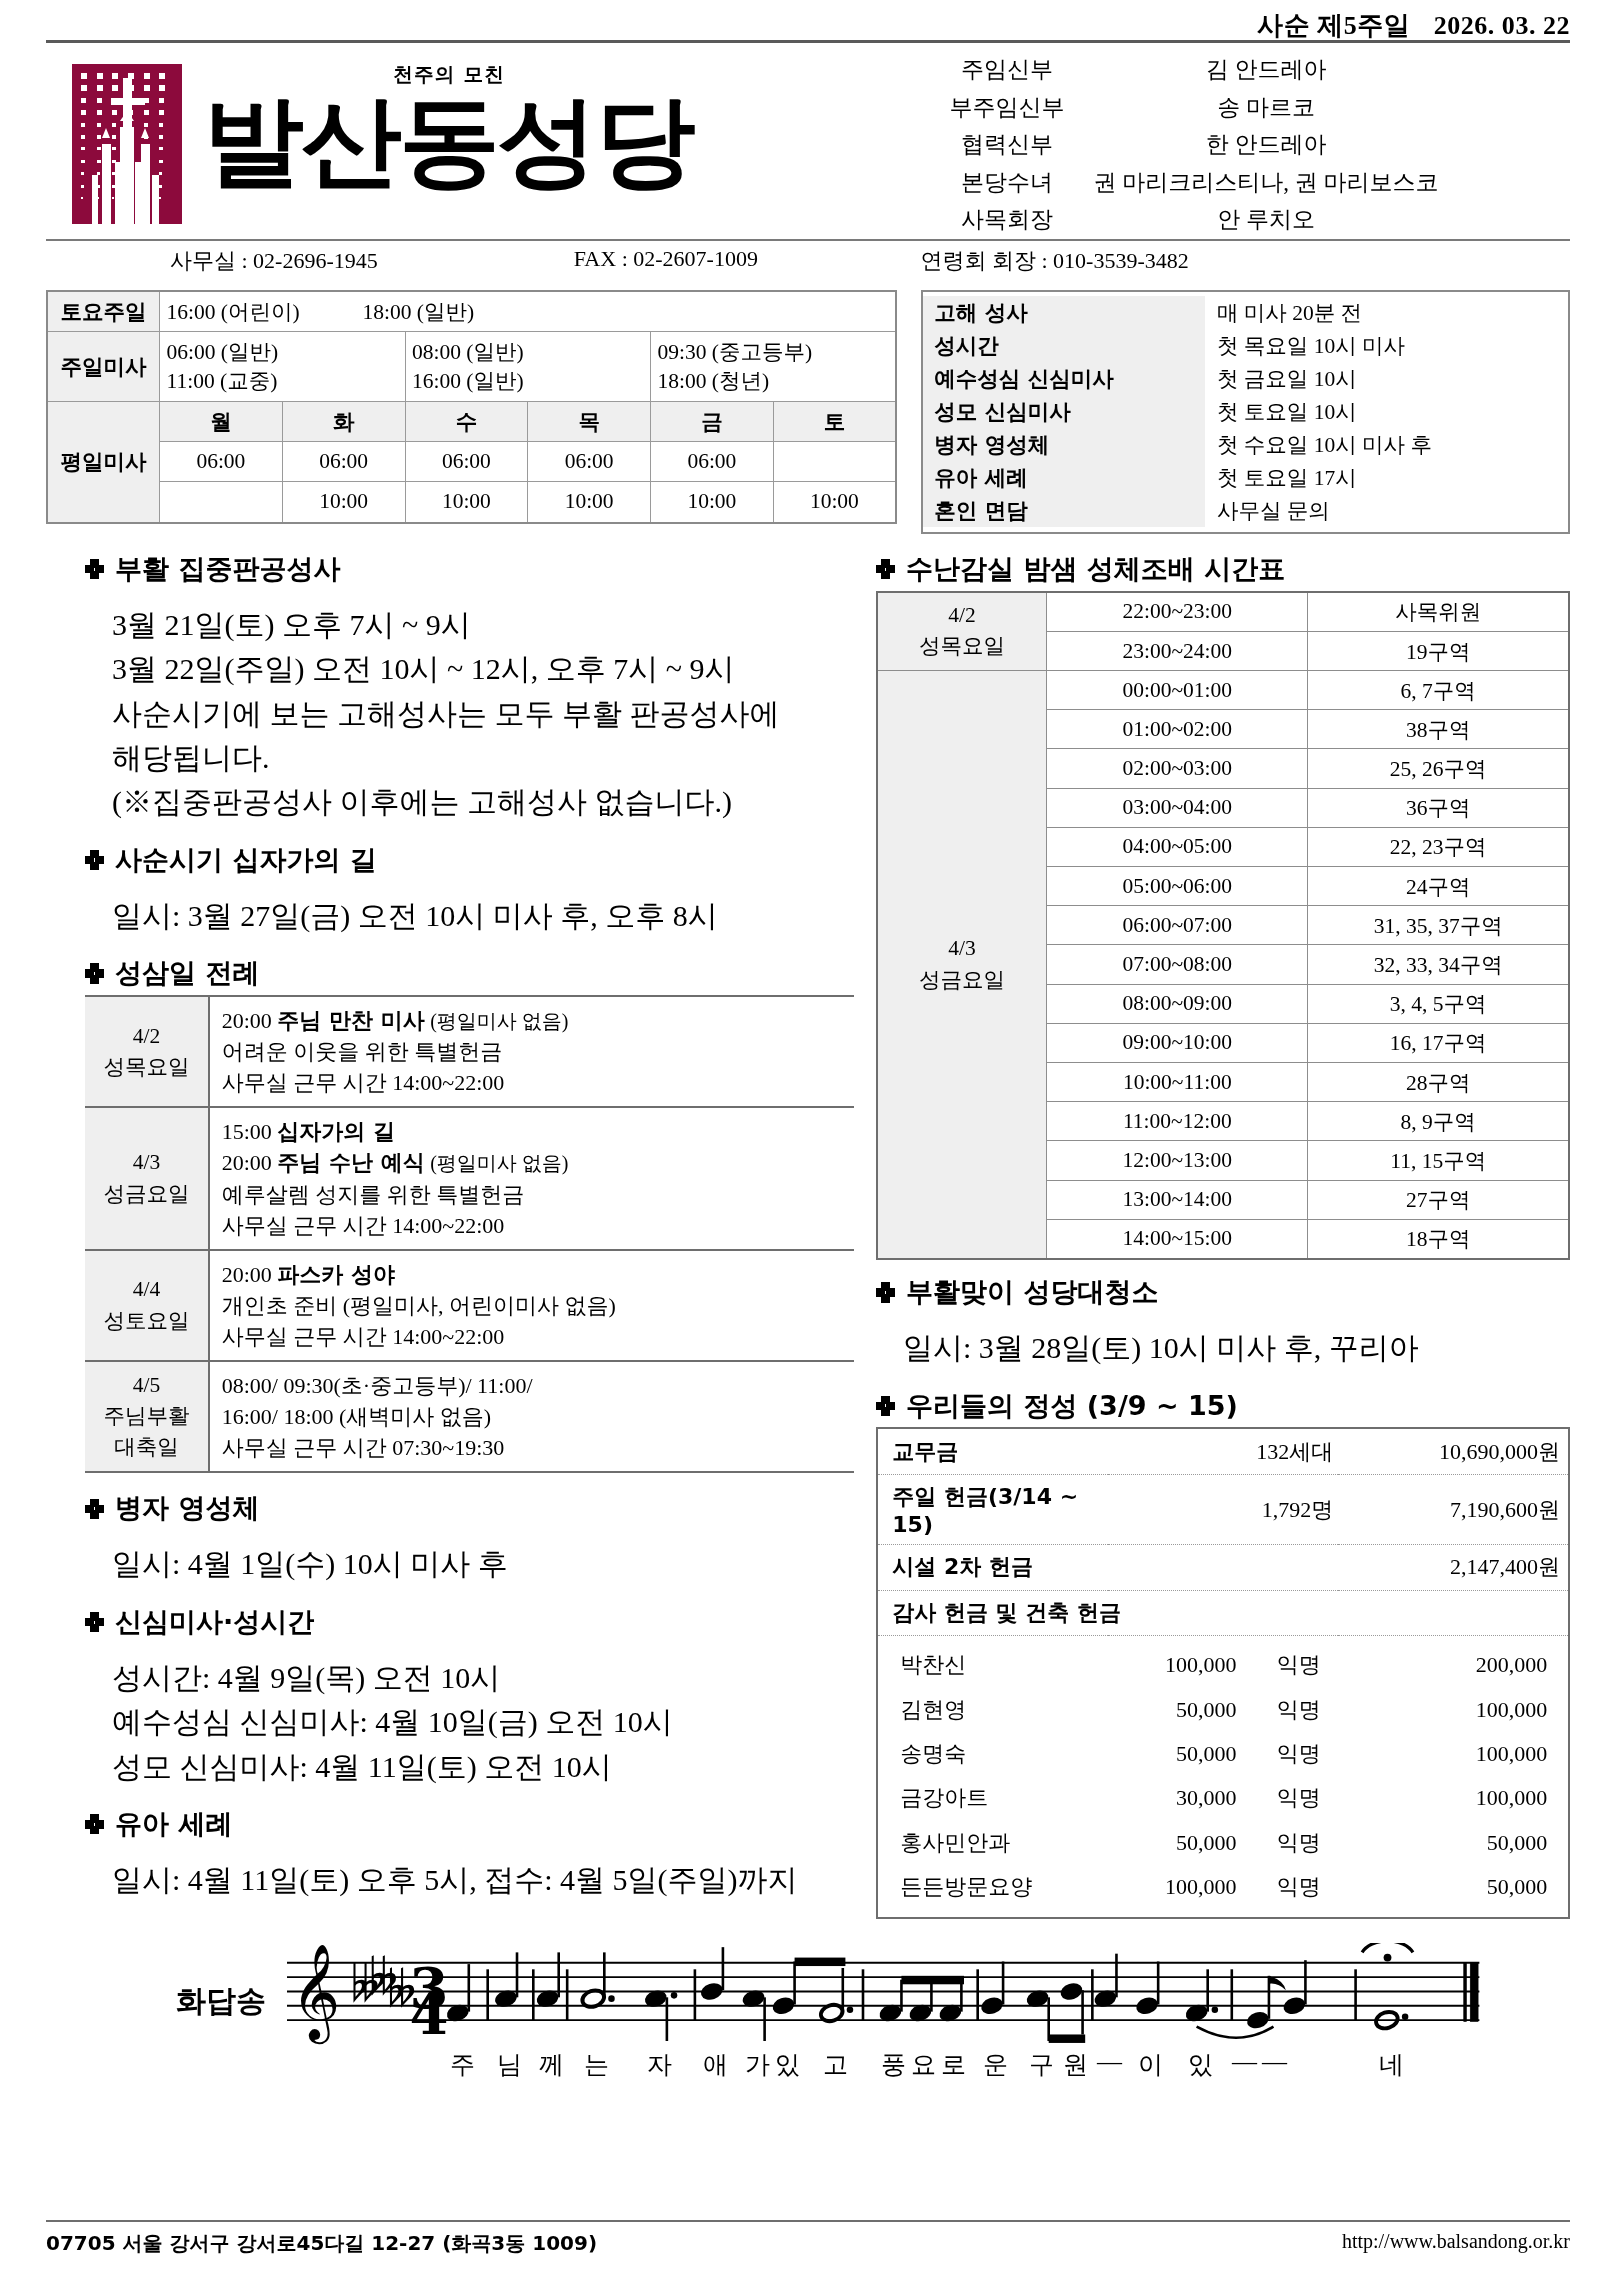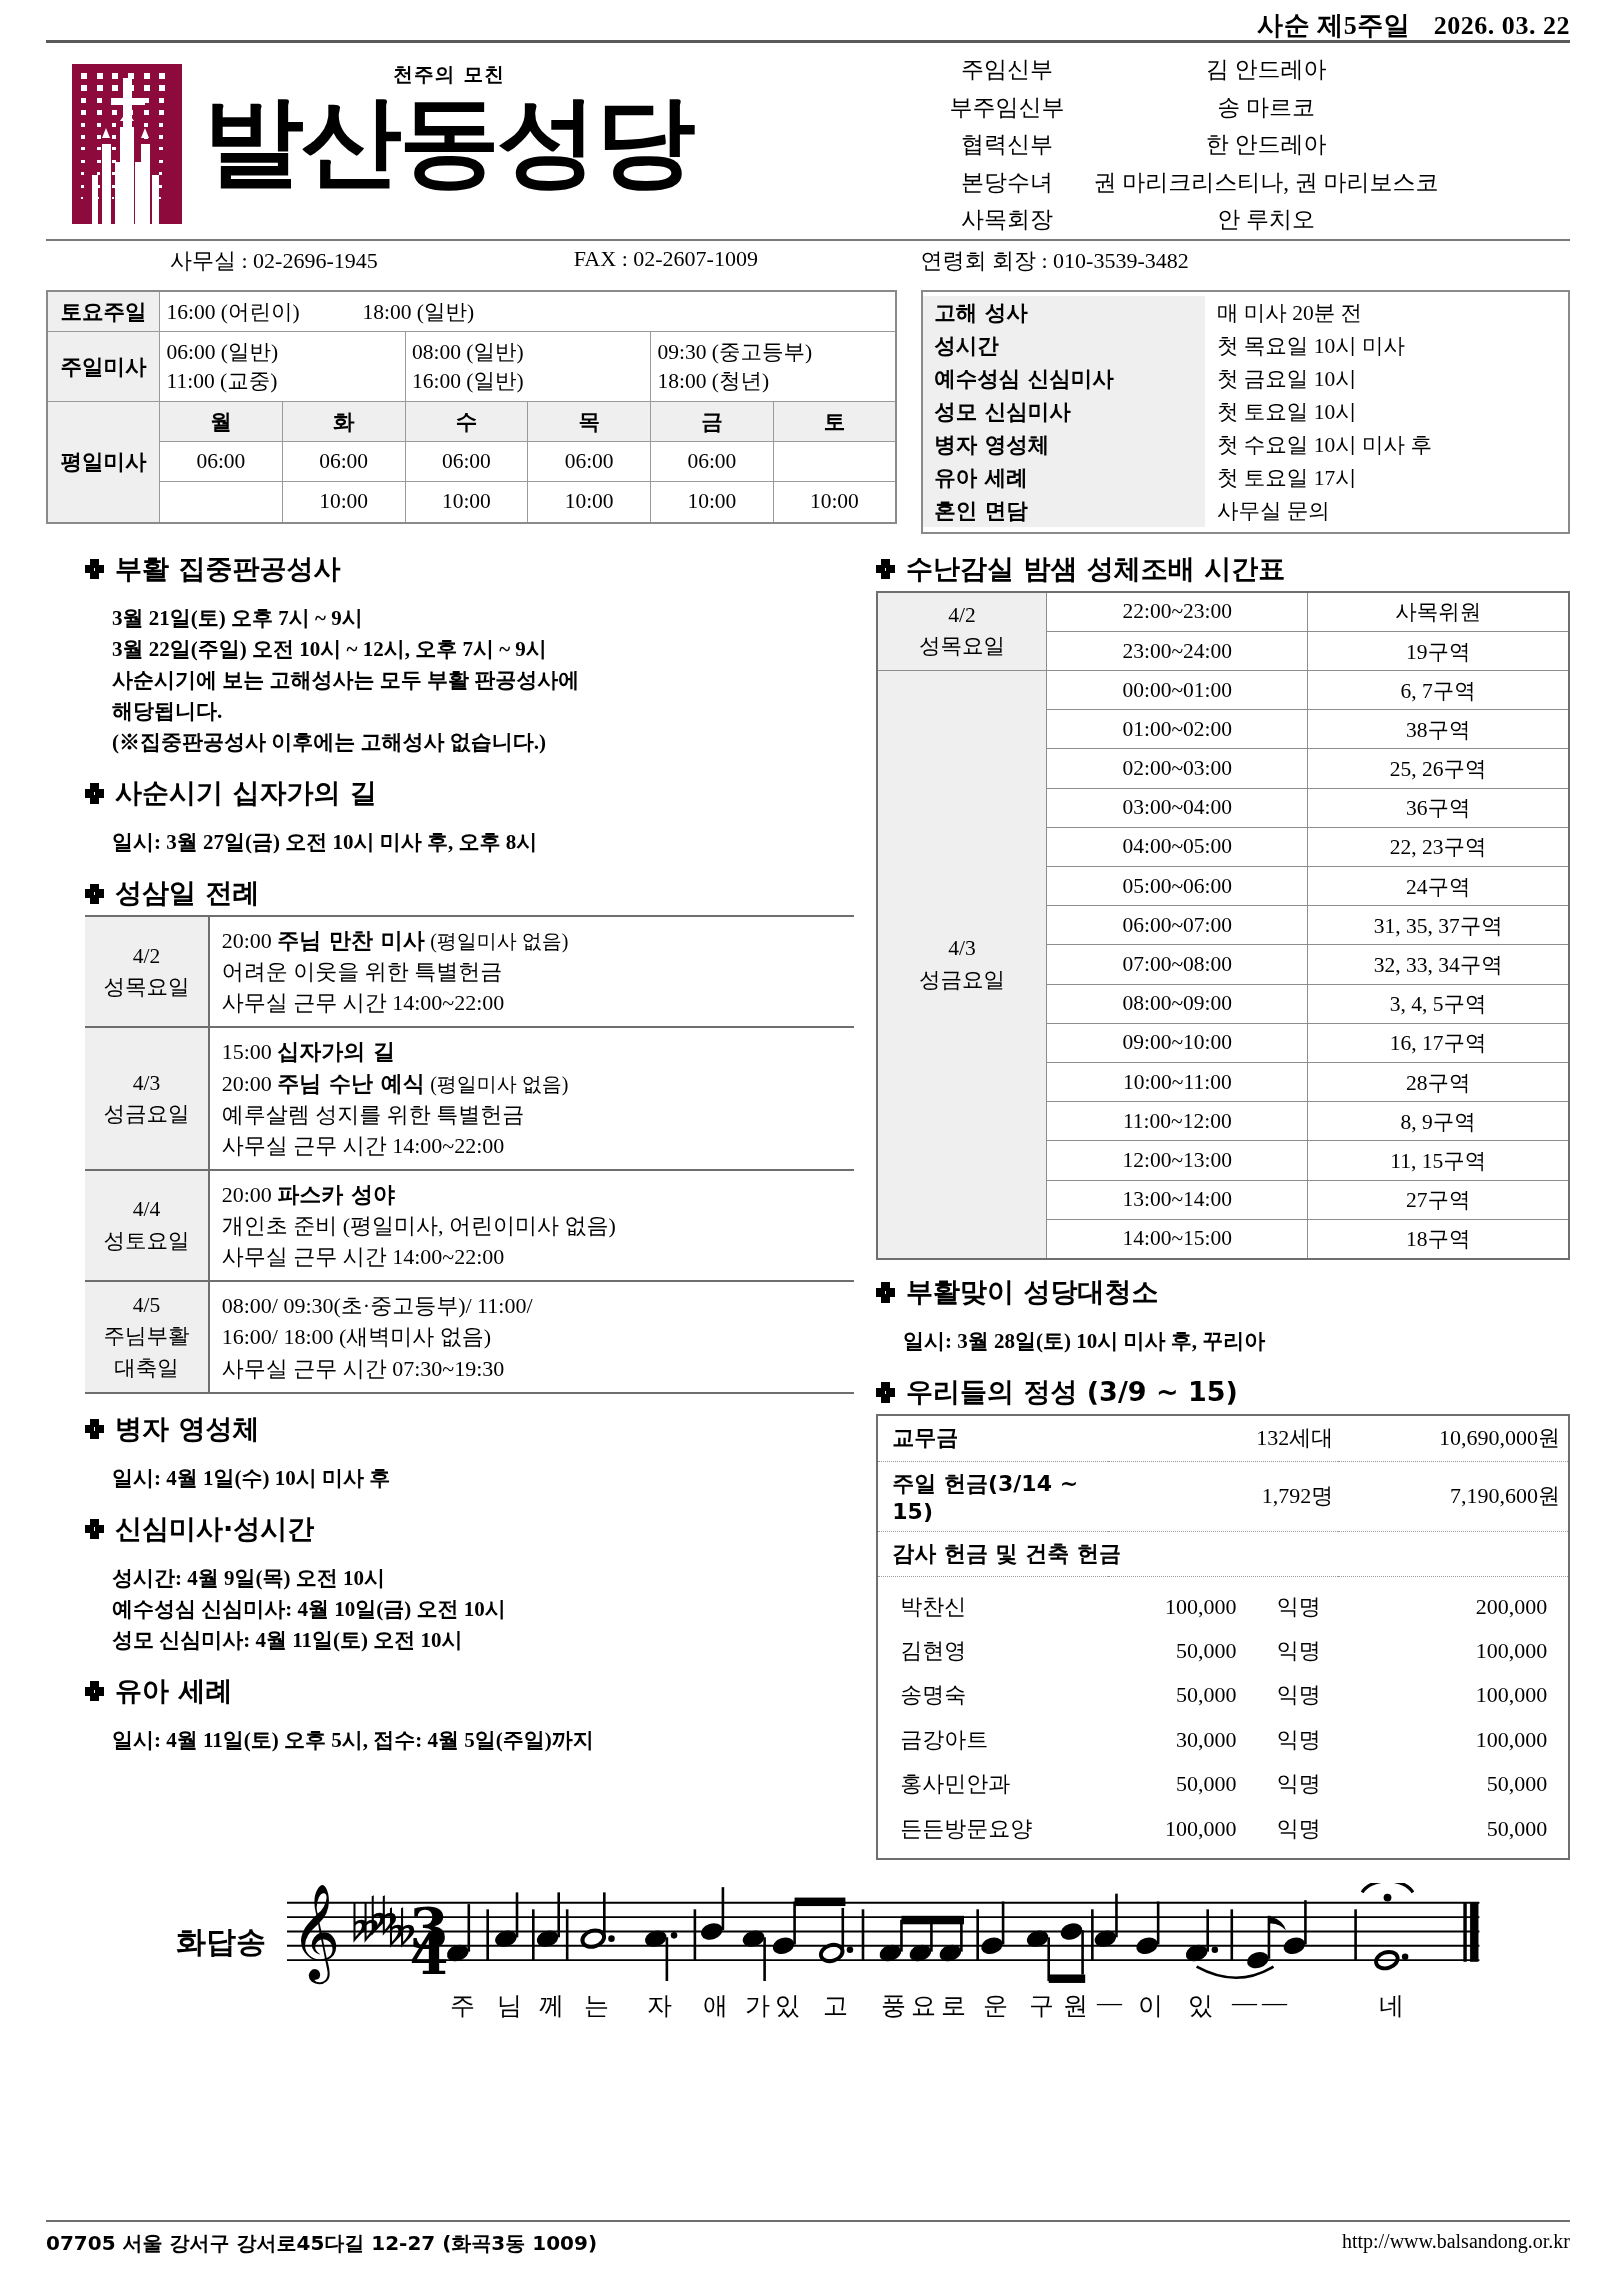--- a/index.html
+++ b/index.html
@@ -83,21 +83,21 @@
   h2.sec{font-family:"DejaVu Sans","Liberation Sans",sans-serif;
          font-size:27px;font-weight:700;margin:0 0 3.9px 0;
          display:flex;align-items:center;gap:10.4px;}
   h2.sec .dia{display:inline-block;width:19.6px;height:19.6px;position:relative;flex:none;}
   h2.sec .dia i{position:absolute;width:8.5px;height:8.5px;background:#000;}
   h2.sec .dia i:nth-child(1){left:5.2px;top:0;}
   h2.sec .dia i:nth-child(2){left:0;top:5.9px;}
   h2.sec .dia i:nth-child(3){left:10.4px;top:5.9px;}
   h2.sec .dia i:nth-child(4){left:5.2px;top:11.7px;}
 
-  .sec-body{font-size:21px;line-height:1.48;margin:16px 0 17px 27px;font-weight:bold;}
+  .sec-body{font-size:30px;line-height:1.48;margin:16px 0 17px 27px;}
   .sec-body div{white-space:nowrap;}
 
   table.tri{border-collapse:collapse;width:100%;table-layout:fixed;margin:3.9px 0 17px 0;}
   table.tri td{border-top:2px solid #6e6e6e;border-bottom:2px solid #6e6e6e;
                font-size:22px;padding:7.8px 6.5px;vertical-align:middle;}
   table.tri td.day{background:#efefef;width:110px;text-align:center;line-height:1.45;
                    border-right:2px solid #6e6e6e;font-size:21.5px;}
   table.tri td.ev{padding-left:11.7px;line-height:1.42;}
   table.tri td.ev b{font-family:"DejaVu Sans","Liberation Sans",sans-serif;font-weight:700;}
   table.tri td.ev .sm{font-size:20px;}
@@ -613,20 +613,25 @@
               <td class="k">교무금</td>
               <td class="n">132세대</td>
               <td class="a">10,690,000원</td>
             </tr>
             <tr>
               <td class="k">주일 헌금(3/14 ~ 15)</td>
               <td class="n">1,792명</td>
               <td class="a">7,190,600원</td>
             </tr>
             <tr>
+              <td class="k">시설 2차 헌금</td>
+              <td class="n"></td>
+              <td class="a">2,147,400원</td>
+            </tr>
+            <tr>
               <td class="hd" colspan="3">감사 헌금 및 건축 헌금</td>
             </tr>
             <tr class="last">
               <td colspan="3" class="don">
                 <table>
                   <tbody>
                     <tr>
                       <td class="nm">박찬신</td>
                       <td class="am">100,000</td>
                       <td class="nm2">익명</td>

